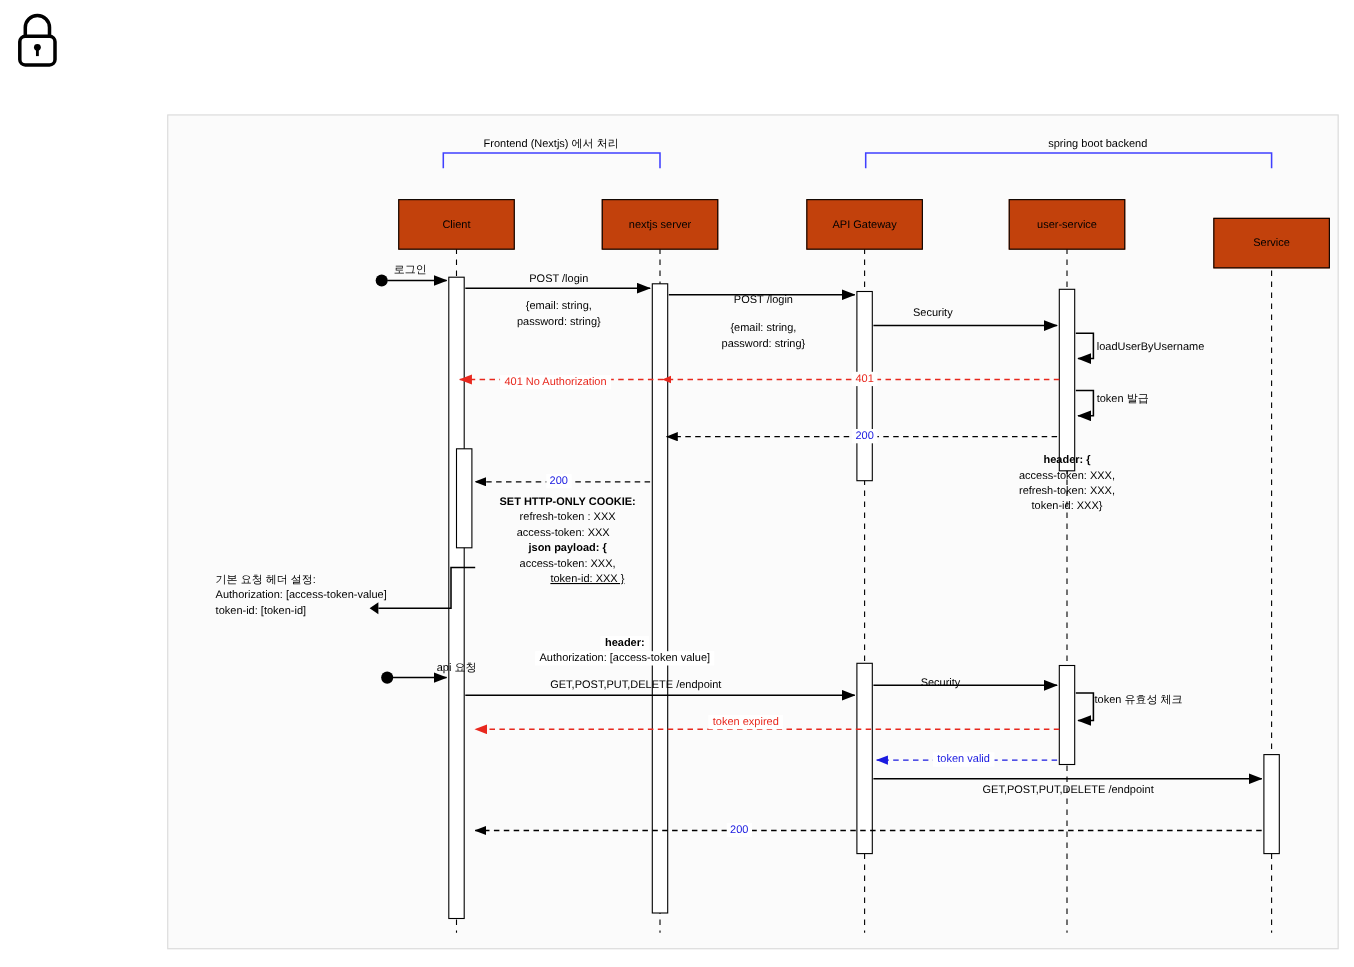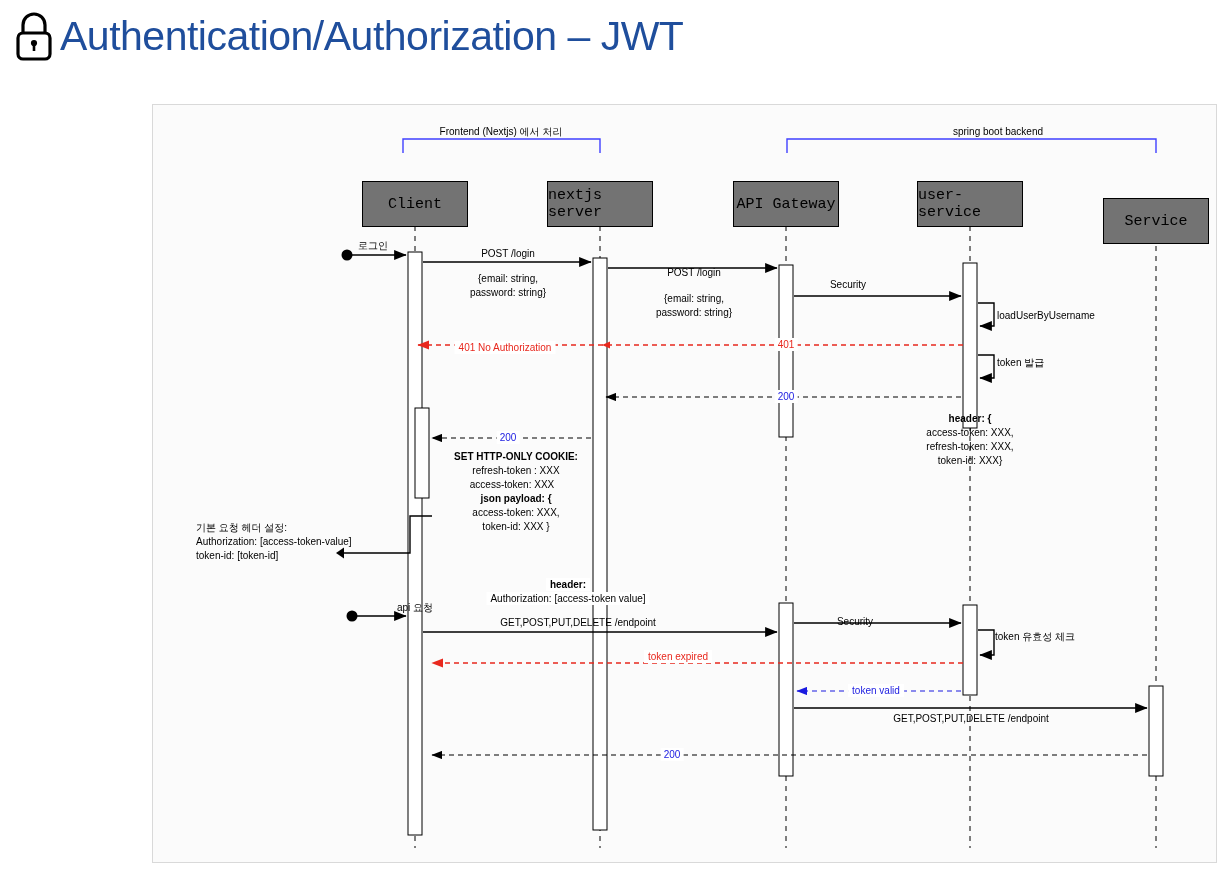--- a/index.html
+++ b/index.html
@@ -60,45 +60,43 @@
   }
   .lbl.center { transform: translateX(-50%); text-align: center; }
   .lbl.red { color: #e8281e; }
   .lbl.blue { color: #1a1ae0; }
   .lbl.bold { font-weight: bold; }
   .lbl.boxed {
     background: #ffffff;
   }
   .actor-box {
     position: absolute;
-    background: #737373;
+    background: #c2410c;
     border: 1px solid #000000;
     height: 44px;
     display: flex;
     align-items: center;
     justify-content: center;
-    font-size: 15px;
+    font-size: 10px;
     color: #000000;
     transform: translateX(-50%);
-    font-family: Liberation Mono, monospace;
   }
 </style>
 </head>
 <body>
 
 <div id="page-title-row">
   <span>
     <svg id="lock-icon" viewBox="0 0 40 52" xmlns="http://www.w3.org/2000/svg">
       <path d="M9 23 V15 A11 11 0 0 1 31 15 V23" fill="none" stroke="#000" stroke-width="3.2"></path>
       <rect x="4" y="23" width="32" height="26" rx="5" ry="5" fill="none" stroke="#000" stroke-width="3.2"></rect>
       <circle cx="20" cy="33" r="3.1" fill="#000"></circle>
       <rect x="18.7" y="33" width="2.6" height="8" fill="#000"></rect>
     </svg>
   </span>
-  <span id="page-title">Authentication/Authorization – JWT</span>
 </div>
 
 <div id="diagram-frame"></div>
 
 <svg id="diagram-svg" xmlns="http://www.w3.org/2000/svg">
   <defs>
     <marker id="arrH" markerWidth="9" markerHeight="7" refX="8.5" refY="3.5" orient="auto">
       <polygon points="0 0, 9 3.5, 0 7" fill="#000"></polygon>
     </marker>
     <marker id="arrHr" markerWidth="9" markerHeight="7" refX="8.5" refY="3.5" orient="auto">
@@ -204,21 +202,21 @@
 <div class="lbl center bold" style="left:970px; top:412px;">header: {</div>
 <div class="lbl center" style="left:970px; top:426px;">access-token: XXX,</div>
 <div class="lbl center" style="left:970px; top:440px;">refresh-token: XXX,</div>
 <div class="lbl center" style="left:970px; top:454px;">token-id: XXX}</div>
 
 <div class="lbl center bold" style="left:516px; top:450px;">SET HTTP-ONLY COOKIE:</div>
 <div class="lbl center" style="left:516px; top:464px;">refresh-token : XXX</div>
 <div class="lbl center" style="left:512px; top:478px;">access-token: XXX</div>
 <div class="lbl center bold" style="left:516px; top:492px;">json payload: {</div>
 <div class="lbl center" style="left:516px; top:506px;">access-token: XXX,</div>
-<div class="lbl center" style="left:516px; top:520px;">token-id: XXX }</div>
+<div class="lbl center" style="left:534px; top:520px;text-decoration:underline;">token-id: XXX }</div>
 
 <div class="lbl" style="left:196px; top:521px;">기본 요청 헤더 설정:</div>
 <div class="lbl" style="left:196px; top:535px;">Authorization:  [access-token-value]</div>
 <div class="lbl" style="left:196px; top:549px;">token-id: [token-id]</div>
 
 <div class="lbl" style="left:362px; top:601px;margin-left:35px;">api 요청</div>
 <div class="lbl center bold boxed" style="left:568px; top:578px; padding:0 4px;">header:</div>
 <div class="lbl center boxed" style="left:568px; top:592px; padding:0 4px;">Authorization: [access-token value]</div>
 <div class="lbl center" style="left:578px; top:616px;">GET,POST,PUT,DELETE /endpoint</div>
 

